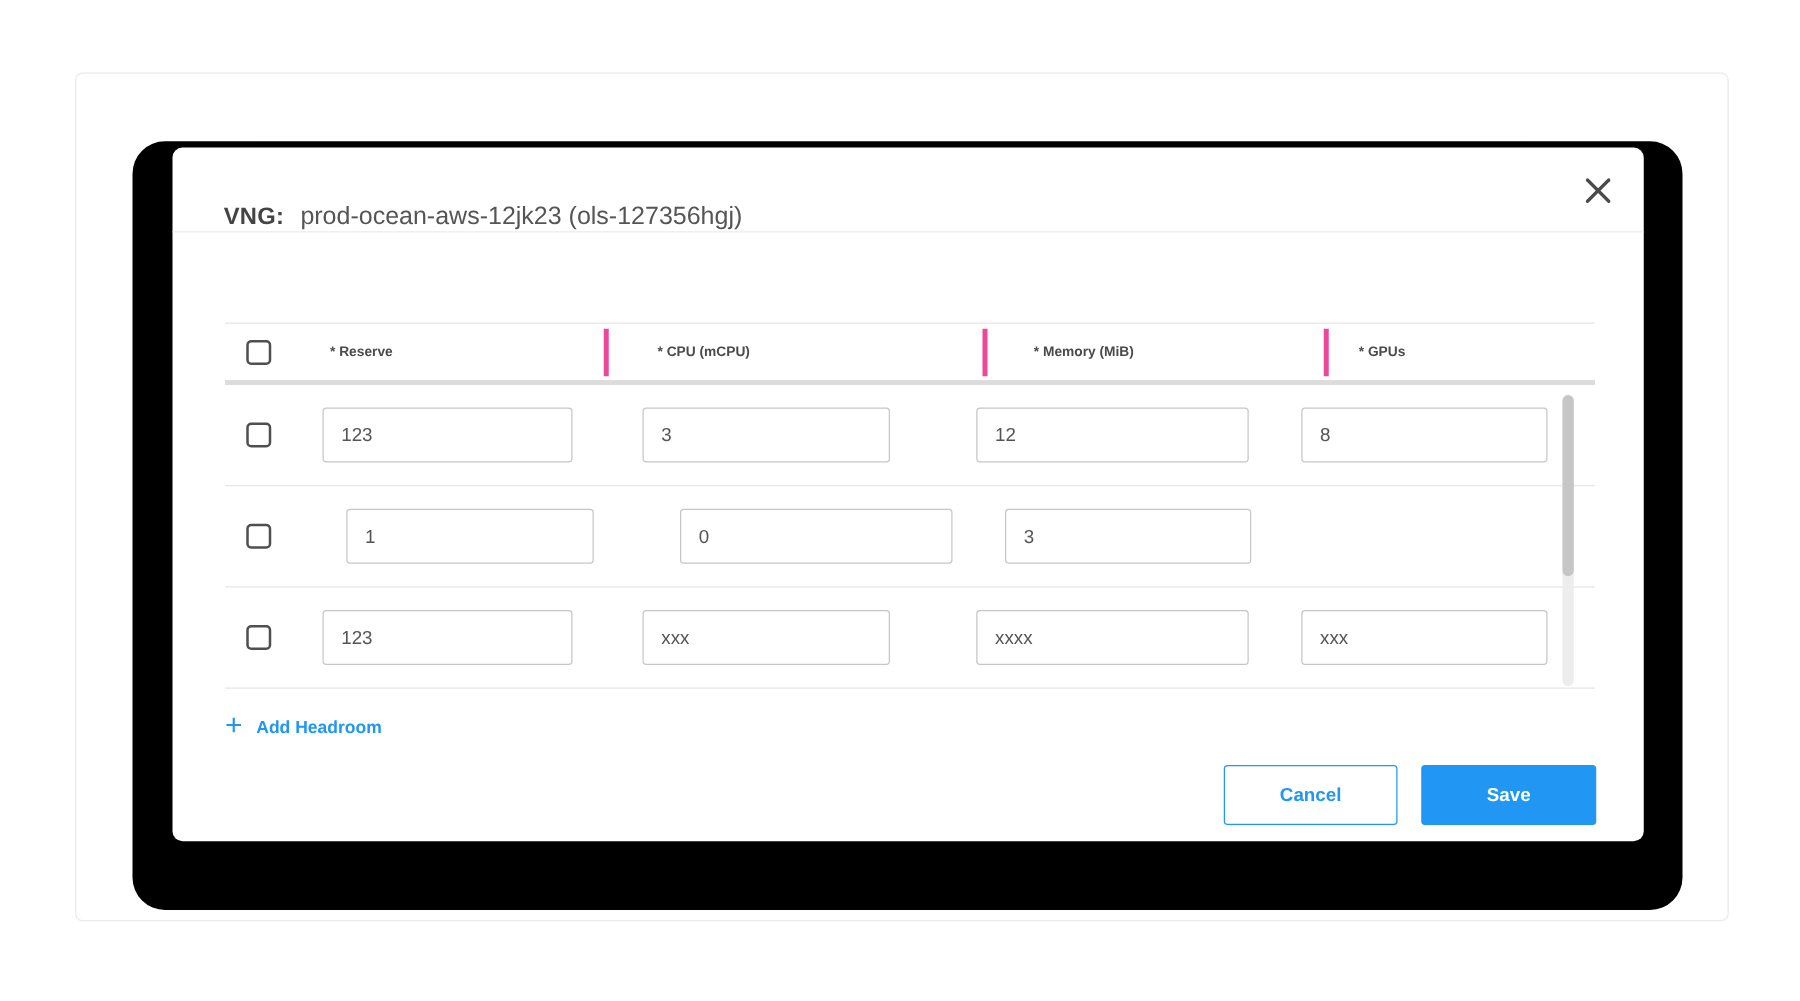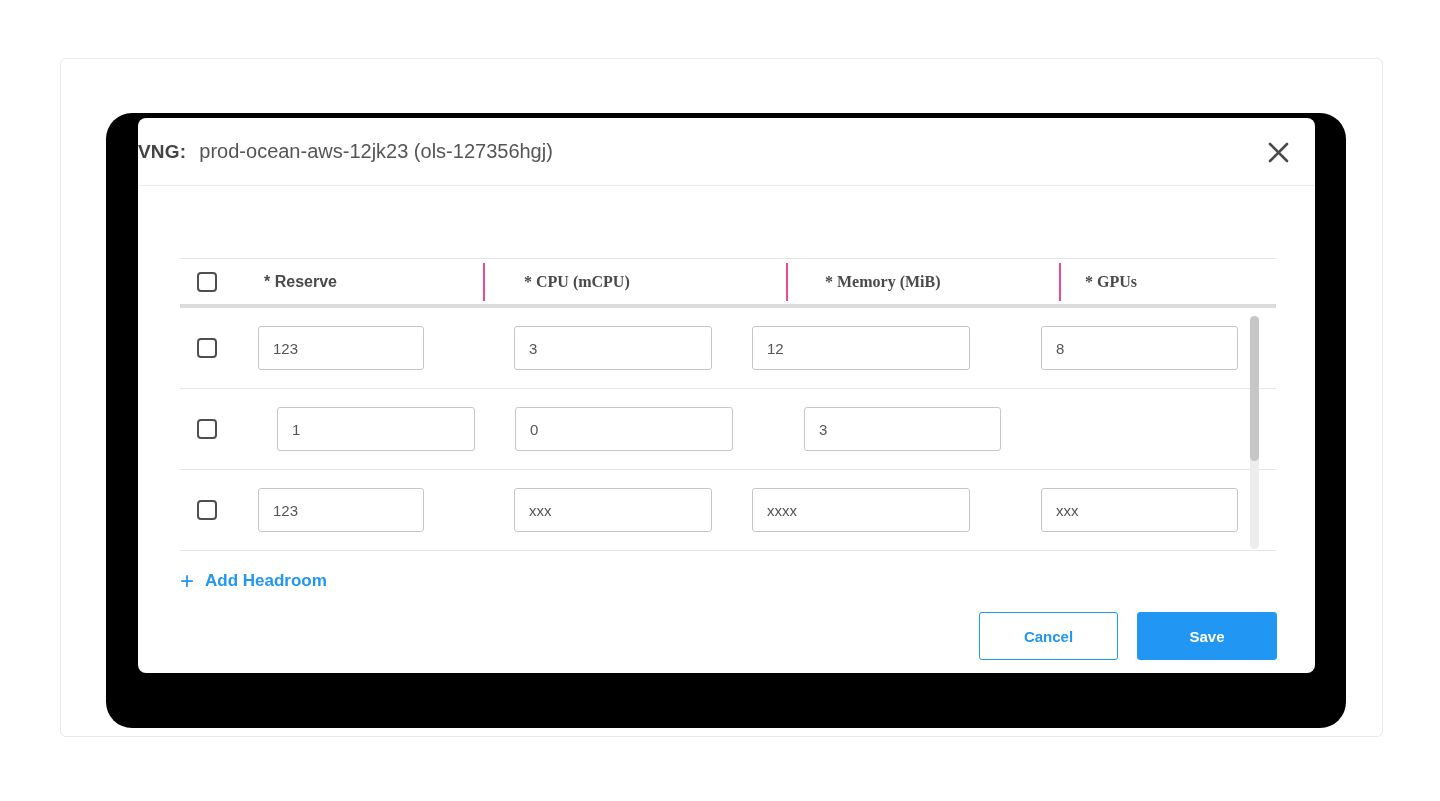--- a/index.html
+++ b/index.html
@@ -15,21 +15,22 @@
     background: #000000; border-radius: 26px;
   }
   .modal {
     position: absolute; left: 77px; top: 59px; width: 1177px; height: 555px;
     background: #ffffff; border-radius: 8px;
   }
 
   
   .modal-header {
     position: absolute; left: 0; top: 0; right: 0; height: 68px;
-    border-bottom: 1px solid #ececec; display: flex; align-items: center;
+    border-bottom: 1px solid #ececec; display: flex; align-items: flex-end;
+    padding-left: 41px;
   }
   .title-label { font-size: 19px; font-weight: 700; color: #444; letter-spacing: .2px; }
   .title-value { font-size: 20px; font-weight: 400; color: #555; margin-left: 13px; }
   .close-btn {
     position: absolute; right: 20px; top: 17px; width: 34px; height: 34px;
     background: transparent; border: none; cursor: pointer;
     display: flex; align-items: center; justify-content: center;
   }
 
   
@@ -49,63 +50,63 @@
   .band { height: 4px; background: #dcdcdc; }
   .trow {
     display: flex; align-items: center; height: 81px;
     border-bottom: 1px solid #e6e6e6;
   }
   .c0 { width: 66px; flex: none; display: flex; align-items: center; }
   .c1 { width: 237px; flex: none; }
   .c2 { width: 255px; flex: none; }
   .c3 { width: 273px; flex: none; }
   .c4 { width: 265px; flex: none; }
-  .th { font-size: 16px; font-weight: 600; color: #4a4a4a; }
+  .th { font-size: 11px; font-weight: 600; color: #4a4a4a; }
   .th.c1 { padding-left: 18px; }
   .th.c2 { padding-left: 39px; }
   .th.c3 { padding-left: 37px; }
   .th.c4 { padding-left: 30px; }
-  .thead .c2, .thead .c3, .thead .c4 { border-left: 2px solid #ec4899; height: 38px; display: flex; align-items: center; font-family: Liberation Serif, serif; }
+  .thead .c2, .thead .c3, .thead .c4 { border-left: 4px solid #ec4899; height: 38px; display: flex; align-items: center; }
   .thead .c2 { padding-left: 39px; } .thead .c3 { padding-left: 37px; margin-left: 48px; } .thead .c4 { padding-left: 24px; }
 
   input[type="checkbox"] {
     appearance: none; -webkit-appearance: none;
     width: 20px; height: 20px; margin-left: 17px;
     border: 2px solid #4f4f4f; border-radius: 4px; background: #fff; cursor: pointer;
   }
 
   .field {
     height: 44px; border: 1px solid #c6c6c6; border-radius: 3px;
     font-family: "Liberation Sans", sans-serif; font-size: 15px; color: #555;
     padding: 0 14px; background: #fff; outline: none;
   }
-  .c1 .field { width: 166px; margin-left: 12px; }
+  .c1 .field { width: 200px; margin-left: 12px; }
   .c2 .field { width: 198px; margin-left: 31px; }
-  .c3 .field { width: 218px; margin-left: 14px; }
+  .c3 .field { width: 218px; margin-left: 43px; }
   .c4 .field { width: 197px; margin-left: 30px; }
 
   
   .vscroll {
     position: absolute; left: 1112px; top: 198px; width: 9px; height: 233px;
     background: #ededed; border-radius: 5px;
   }
   .vscroll-thumb {
     position: absolute; left: 0; top: 0; width: 9px; height: 145px;
     background: #c6c6c6; border-radius: 5px; cursor: pointer;
   }
 
   
   .add-headroom {
     position: absolute; left: 42px; top: 452px;
     display: flex; align-items: center; gap: 11px;
     background: transparent; border: none; cursor: pointer;
     color: #2196f3;
   }
   .add-headroom .plus { font-size: 24px; font-weight: 400; line-height: 22px; }
-  .add-headroom .lbl { font-size: 17px; font-weight: 700; }
+  .add-headroom .lbl { font-size: 14px; font-weight: 700; }
 
   
   .btn {
     position: absolute; top: 494px; height: 48px; border-radius: 3px;
     font-family: "Liberation Sans", sans-serif; font-size: 15px; font-weight: 700;
     cursor: pointer; display: flex; align-items: center; justify-content: center;
   }
   .btn-cancel { left: 841px; width: 139px; background: #ffffff; border: 1px solid #2196f3; color: #2196f3; }
   .btn-save { left: 999px; width: 140px; background: #2196f3; border: 1px solid #2196f3; color: #ffffff; }
 </style>

